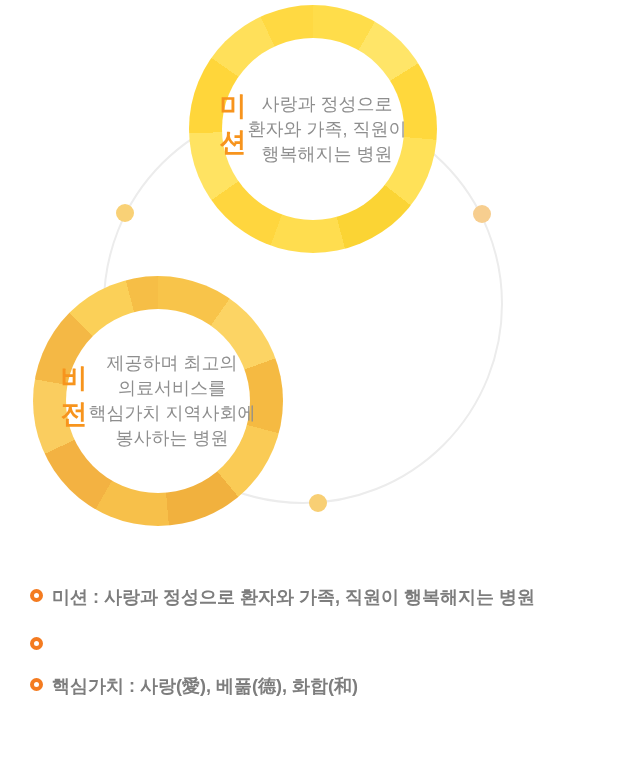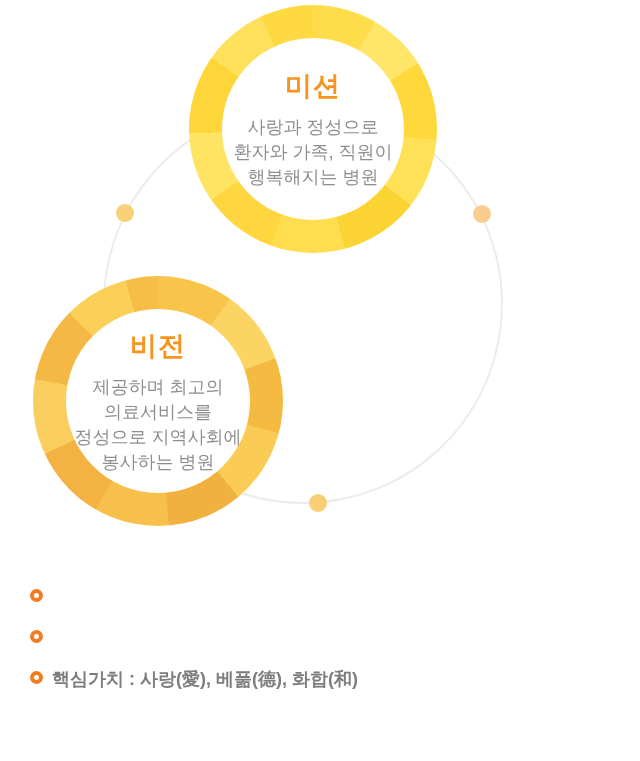--- a/index.html
+++ b/index.html
@@ -59,21 +59,21 @@
       #ffad1f 100deg 135deg, #f29100 135deg 172deg, #fea511 172deg 205deg,
       #f69704 205deg 240deg, #ffb22a 240deg 272deg, #f79a06 272deg 308deg,
       #ffac1c 308deg 340deg, #fa9f0c 340deg 360deg);
   }
   .ring-inner {
     position: absolute;
     left: 33px; top: 33px; right: 33px; bottom: 33px;
     background: #ffffff;
     border-radius: 50%;
     display: flex;
-    flex-direction: column;
+    flex-direction: row;
     align-items: center;
     justify-content: center;
     text-align: center;
   }
   .circle-title {
     font-size: 27px;
     font-weight: bold;
     color: #f7941d;
     letter-spacing: 1px;
     margin-bottom: 11px;
@@ -126,31 +126,34 @@
       </div>
     </div>
   </div>
 
   <div class="ring ring-vision">
     <div class="ring-inner">
       <div class="circle-title">비전</div>
       <div class="circle-body">
         <div class="body-line">제공하며 최고의</div>
         <div class="body-line">의료서비스를</div>
-        <div class="body-line">정성으로 지역사회에</div>
+        <div class="body-line">핵심가치 지역사회에</div>
         <div class="body-line">봉사하는 병원</div>
       </div>
     </div>
   </div>
 
 
   <div class="summary">
 
     <div class="summary-row">
       <span class="bullet-marker"></span>
+      <div class="summary-text">
+        <div class="sum-line">미션 : 사랑과 정성으로 환자와 가족, 직원이 행복해지는 병원</div>
+      </div>
     </div>
 
     <div class="summary-row">
       <span class="bullet-marker"></span>
     </div>
 
     <div class="summary-row">
       <span class="bullet-marker"></span>
       <div class="summary-text">
         <div class="sum-line">핵심가치 : 사랑(愛), 베풂(德), 화합(和)</div>

